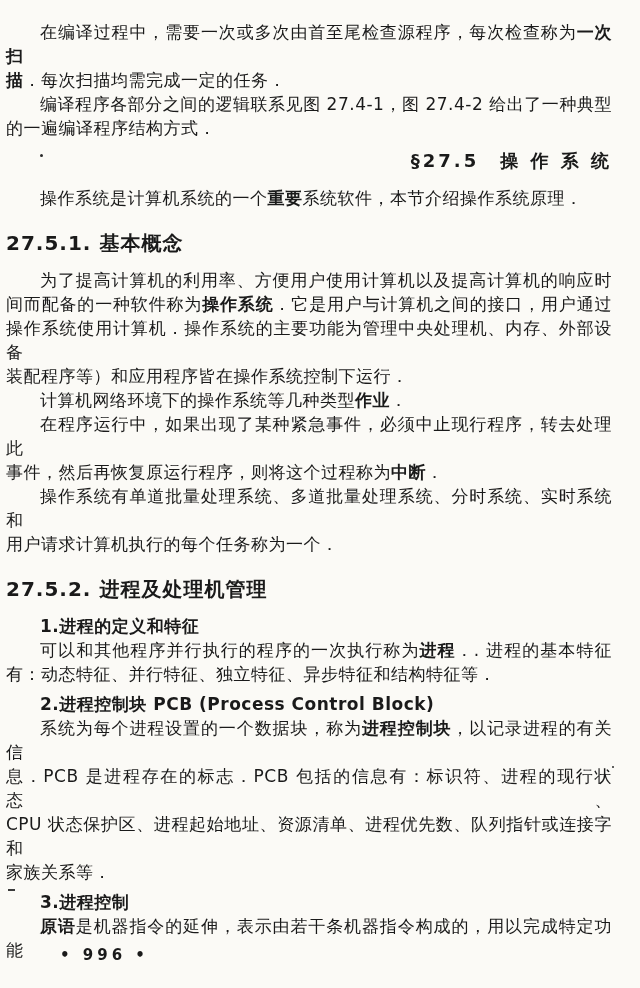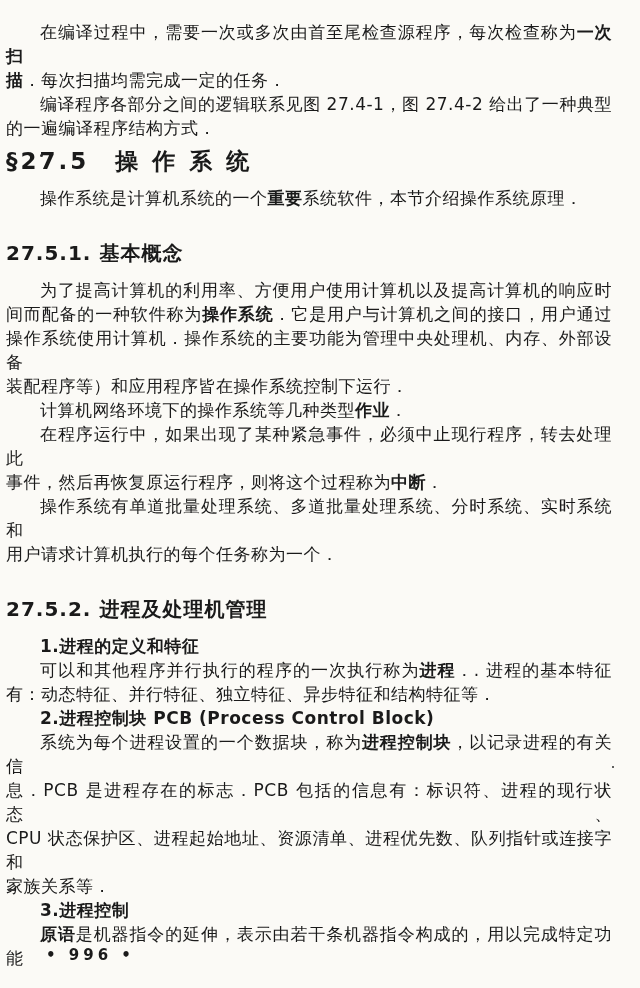--- a/index.html
+++ b/index.html
@@ -18,35 +18,35 @@
     font-size:17px;
     line-height:24px;
     letter-spacing:0.5px;
     text-align:justify;
     white-space:normal;
   }
   .line.full{text-align-last:justify;}
   .line.ind{text-indent:2em;}
   .b{font-weight:700;}
   .h1{
-    font-size:23px;font-weight:700;line-height:30px;
-    text-align:left;letter-spacing:3px;
+    font-size:18px;font-weight:700;line-height:30px;
+    text-align:right;letter-spacing:3px;
     margin:6px 0 10px 0;
   }
   .h2{
     font-size:20px;font-weight:700;line-height:26px;
     letter-spacing:1px;
-    margin:30px 0 12px 0;
+    margin:20px 0 12px 0;
   }
   .subhead{
     font-size:17px;font-weight:700;line-height:24px;
-    text-indent:2em;letter-spacing:0.5px;
+    text-indent:2em;margin-top:6px;letter-spacing:0.5px;
   }
   .footer{
-    position:absolute;left:46px;top:946px;
+    position:absolute;left:60px;top:946px;
     font-size:15px;font-weight:700;letter-spacing:4px;
   }
   .speck{position:absolute;width:3px;height:3px;background:#2b2b2b;border-radius:50%;}
   .dash{position:absolute;width:7px;height:2px;background:#3a3a3a;}
 </style>
 </head>
 <body>
 
 <div class="page">
   <div class="content">

